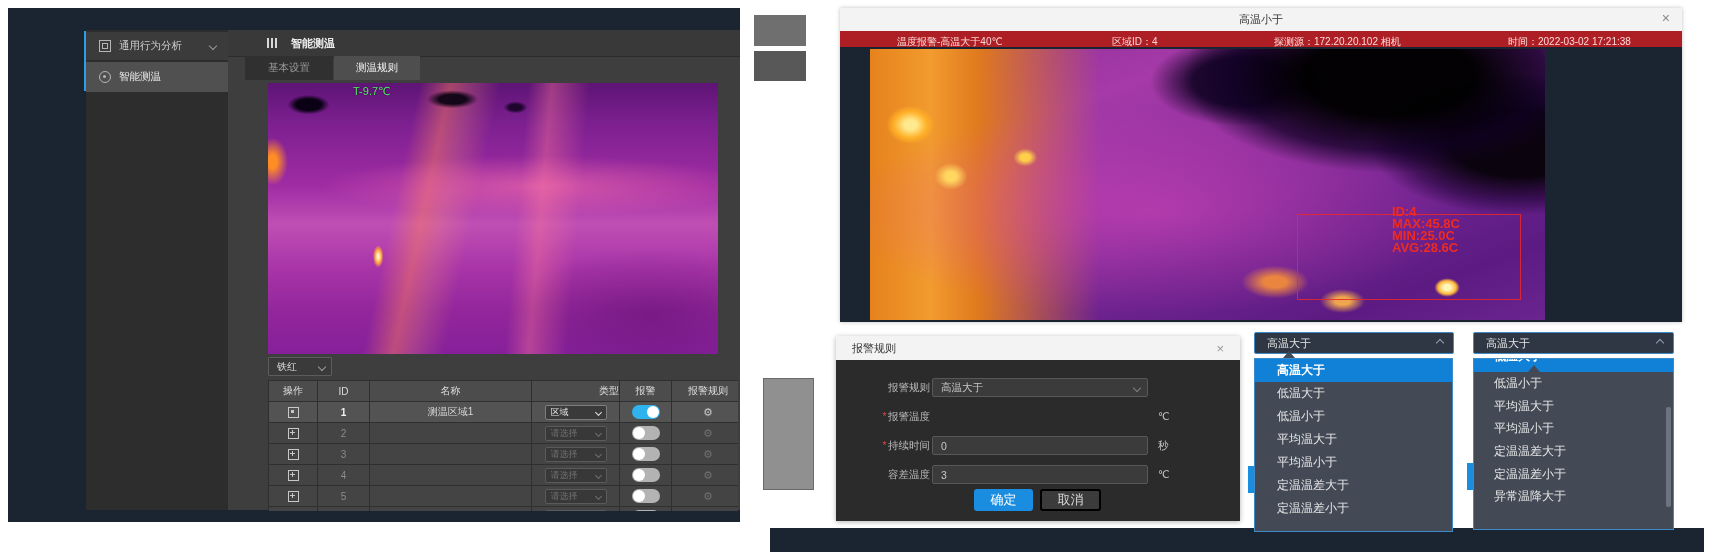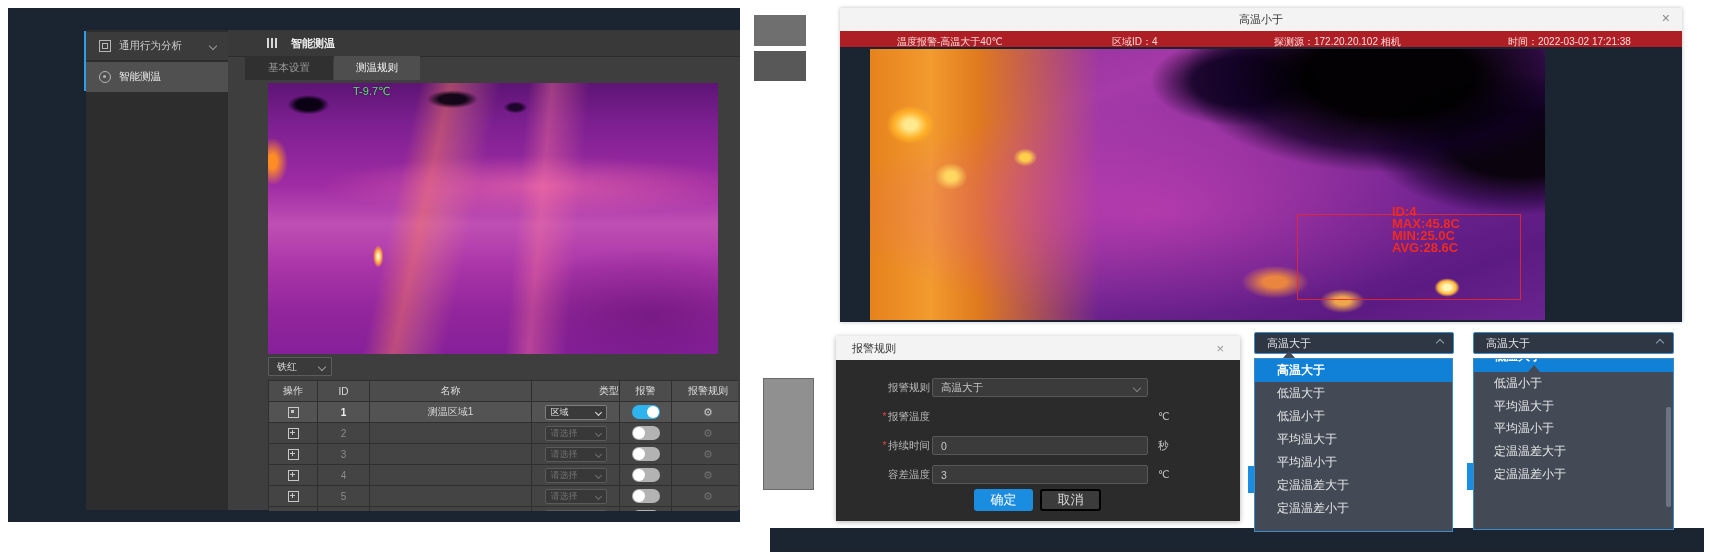--- a/index.html
+++ b/index.html
@@ -338,17 +338,18 @@
   <div class="abs dd-panel" id="dd-b-panel">
       <div class="dd-partial">
         <span>低温大于</span>
         <i class="notch"></i>
       </div>
       <div class="dd-item">低温小于</div>
       <div class="dd-item">平均温大于</div>
       <div class="dd-item">平均温小于</div>
       <div class="dd-item">定温温差大于</div>
       <div class="dd-item">定温温差小于</div>
+      <div class="dd-item">异常温降大于</div>
     </div>
   <div class="abs" id="dd-b-scroll"></div>
   <div class="abs sliver" id="sliver-b"></div>
 
 </div>
 
 </body></html>

